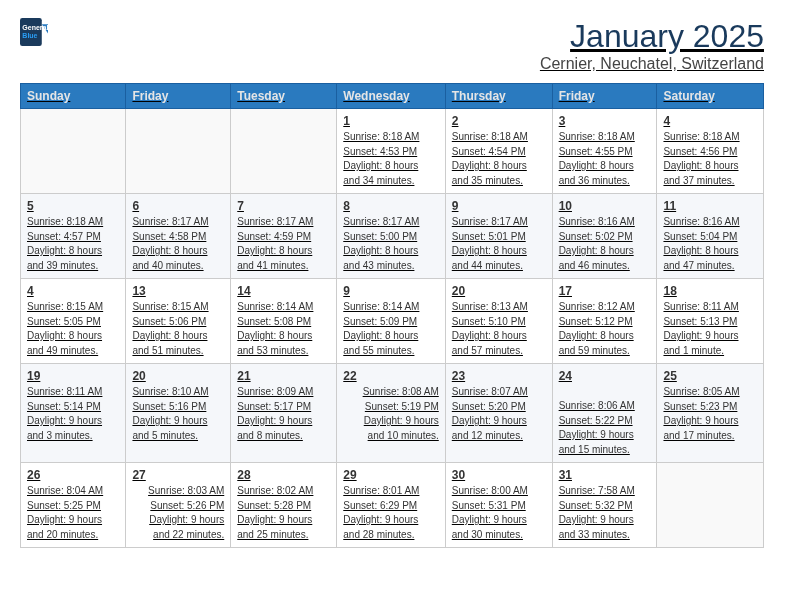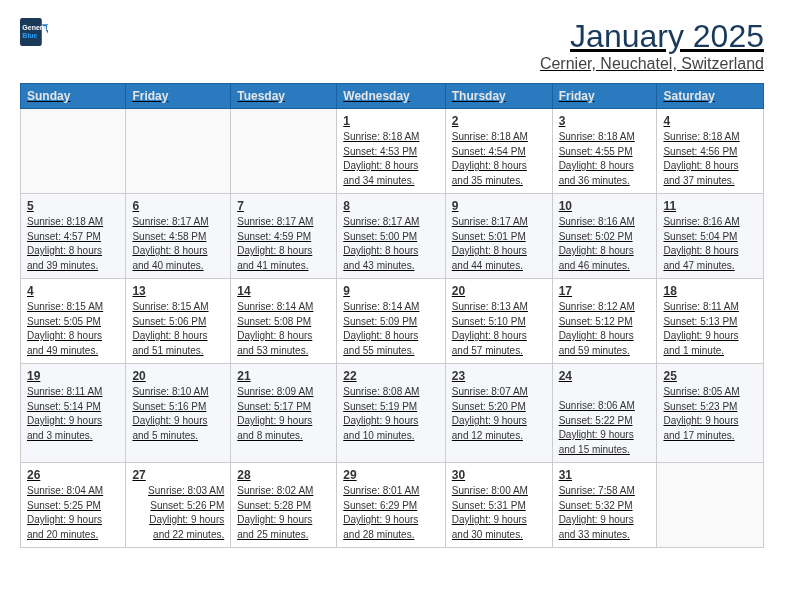--- a/index.html
+++ b/index.html
@@ -275,21 +275,21 @@
           </td>
           <td>
             <span class="day-number">21</span>
             <div class="day-info" style="white-space: pre-line;">Sunrise: 8:09 AM
 Sunset: 5:17 PM
 Daylight: 9 hours
 and 8 minutes.</div>
           </td>
           <td>
             <span class="day-number">22</span>
-            <div class="day-info" style="white-space: pre-line;">Sunrise: 8:08 AM
+            <div class="day-info" style="white-space: pre-line; text-align: right;">Sunrise: 8:08 AM
 Sunset: 5:19 PM
 Daylight: 9 hours
 and 10 minutes.</div>
           </td>
           <td>
             <span class="day-number">23</span>
             <div class="day-info" style="white-space: pre-line;">Sunrise: 8:07 AM
 Sunset: 5:20 PM
 Daylight: 9 hours
 and 12 minutes.</div>

